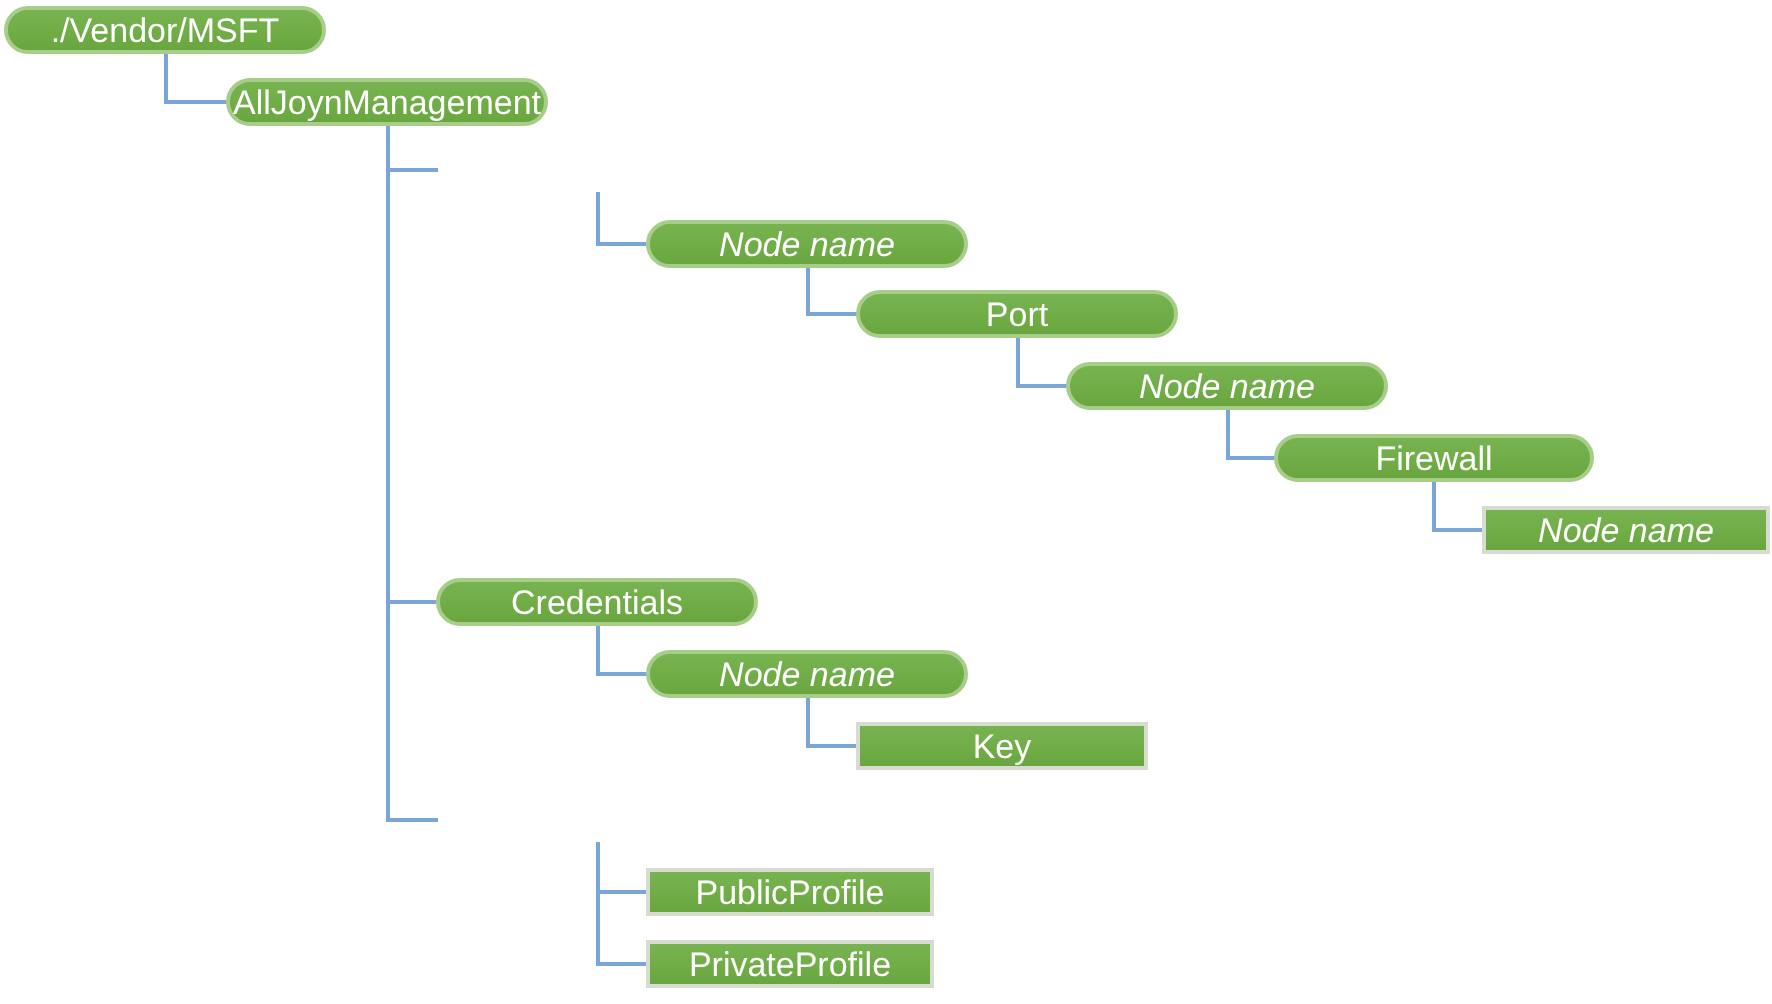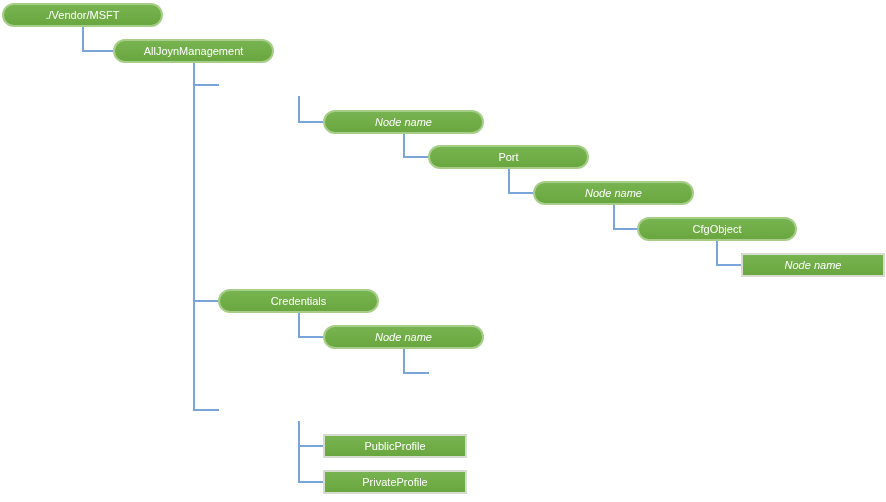--- a/index.html
+++ b/index.html
@@ -11,21 +11,21 @@
     overflow: hidden;
     font-family: "Liberation Sans", "DejaVu Sans", sans-serif;
   }
   .node {
     position: absolute;
     box-sizing: border-box;
     display: flex;
     align-items: center;
     justify-content: center;
     color: var(--text-color, #ffffff);
-    font-size: 11px;
+    font-size: 17px;
     line-height: 1;
     white-space: nowrap;
     z-index: 2;
   }
   .node.pill {
     background: linear-gradient(180deg, var(--fill-light, #77b350) 0%, var(--fill, #70AD47) 55%, var(--fill-dark, #69a63f) 100%);
     border: 2px solid var(--pill-border, #a6ce88);
     border-radius: 13px;
   }
   .node.rect {
@@ -68,19 +68,20 @@
     <div class="seg" style="left: 402.5px; top: 372px; width: 26.5px; height: 2px;"></div>
     <div class="seg" style="left: 297.5px; top: 421px; width: 2px; height: 26px;"></div>
     <div class="seg" style="left: 297.5px; top: 445px; width: 26.5px; height: 2px;"></div>
     <div class="seg" style="left: 297.5px; top: 421px; width: 2px; height: 62px;"></div>
     <div class="seg" style="left: 297.5px; top: 481px; width: 26.5px; height: 2px;"></div>
     <div class="node pill" style="left: 2px; top: 3px; width: 161px; height: 24px;">./Vendor/MSFT</div>
     <div class="node pill" style="left: 113px; top: 39px; width: 161px; height: 24px;">AllJoynManagement</div>
     <div class="node pill italic" style="left: 323px; top: 110px; width: 161px; height: 24px;">Node name</div>
     <div class="node pill" style="left: 428px; top: 145px; width: 161px; height: 24px;">Port</div>
     <div class="node pill italic" style="left: 533px; top: 181px; width: 161px; height: 24px;">Node name</div>
-    <div class="node pill" style="left: 637px; top: 217px; width: 160px; height: 24px;">CfgObject</div>
+    <div class="node pill" style="left: 637px; top: 217px; width: 160px; height: 24px;">Firewall</div>
     <div class="node rect italic" style="left: 741px; top: 253px; width: 144px; height: 24px;">Node name</div>
     <div class="node pill" style="left: 218px; top: 289px; width: 161px; height: 24px;">Credentials</div>
     <div class="node pill italic" style="left: 323px; top: 325px; width: 161px; height: 24px;">Node name</div>
+    <div class="node rect" style="left: 428px; top: 361px; width: 146px; height: 24px;">Key</div>
     <div class="node rect" style="left: 323px; top: 470px; width: 144px; height: 24px;">PrivateProfile</div>
     <div class="node rect" style="left: 323px; top: 434px; width: 144px; height: 24px;">PublicProfile</div>
   </div>
 
 </body></html>

